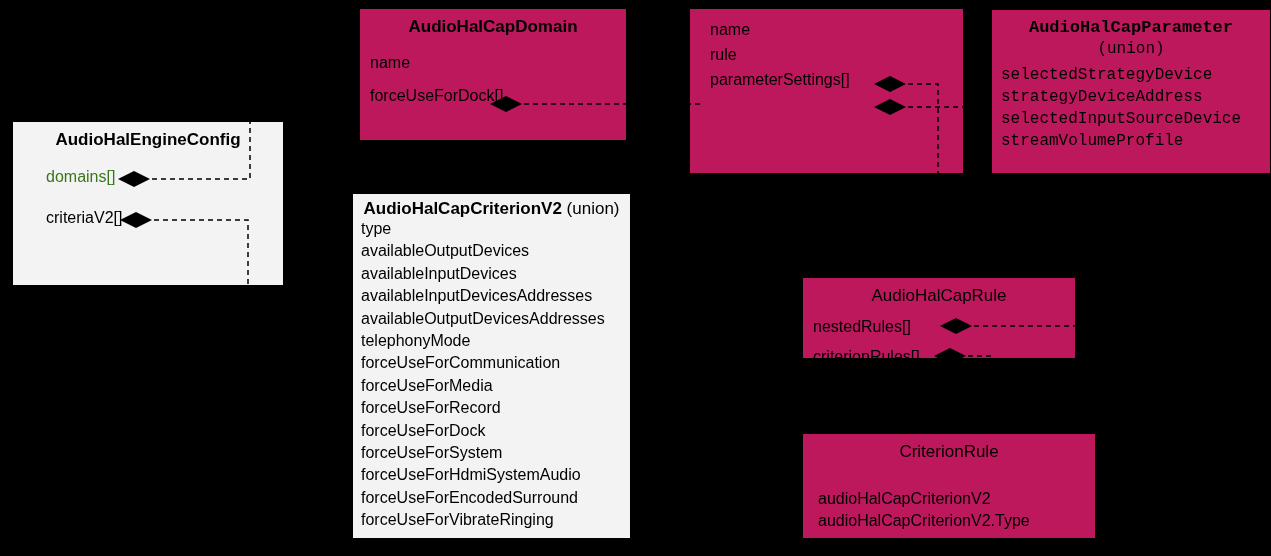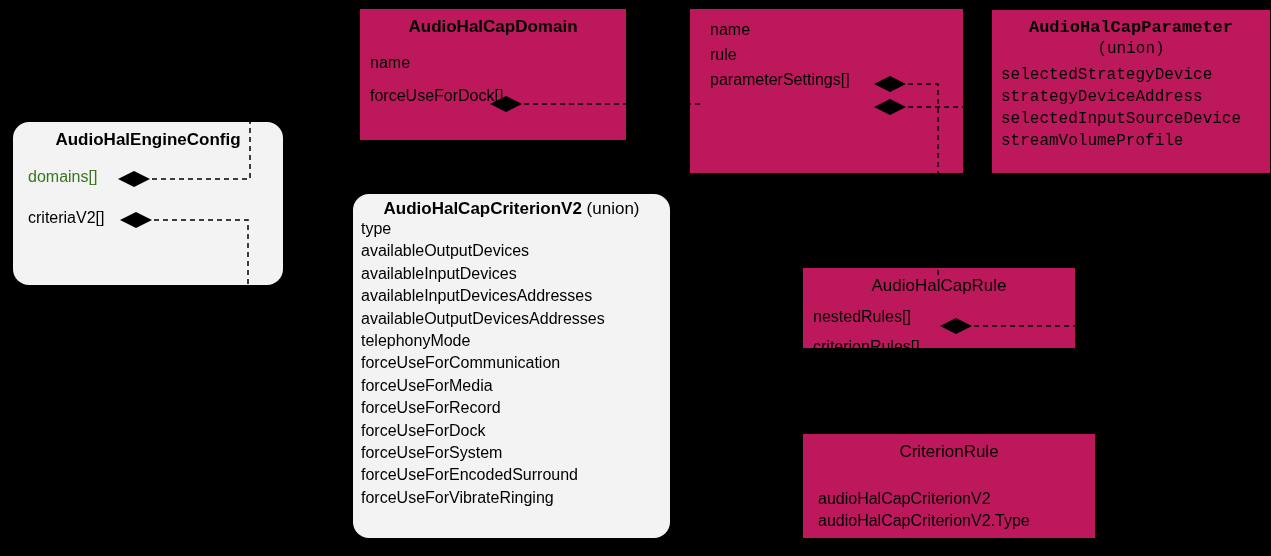--- a/index.html
+++ b/index.html
@@ -3,33 +3,33 @@
 <meta charset="utf-8">
 <style>
   html,body{margin:0;padding:0;}
   body{
     width:1271px;height:556px;position:relative;overflow:hidden;
     background:#000;
     font-family:"Liberation Sans", sans-serif;
   }
   .box{position:absolute;box-sizing:border-box;}
   .box.green{background:#be185d;}
-  .box.gray{background:#f3f3f3;border-radius:16px;}
+  .box.gray{background:#f3f3f3;}
   .title{
     text-align:center;font-size:17px;line-height:20px;color:#000;
     padding-top:8px;white-space:nowrap;
   }
   .title .b{font-weight:bold;}
   .subtitle{text-align:center;font-size:16px;line-height:22px;color:#000;}
   .fields{font-size:16px;color:#000;}
   .fields div{white-space:nowrap;}
   .green-text{color:#38761d;}
 
   
-  .engine  .fields{padding:16px 0 0 15px;line-height:22px;}
+  .engine  .fields{padding:16px 0 0 15px;line-height:22px;margin-left:18px;}
   .engine  .fields div{margin-bottom:19px;}
   .domain  .fields{padding:15px 0 0 10px;line-height:22px;}
   .domain  .fields div{margin-bottom:11px;}
   .config  .fields{padding:8px 0 0 20px;line-height:25px;}
   .param   .fields{padding:4px 0 0 9px;line-height:22px;}
   .critv2  .title{padding-top:6px;line-height:18px;}
   .critv2  .fields{padding:0 0 0 8px;line-height:22.4px;}
   .rule    .fields{padding:10px 0 0 10px;line-height:22px;}
   .rule    .fields div{margin-bottom:8px;}
   .critrule .fields{padding:26px 0 0 15px;line-height:22px;}
@@ -69,42 +69,43 @@
   <div class="title" style="font-weight:bold;">AudioHalCapParameter</div>
   <div class="subtitle">(union)</div>
   <div class="fields">
     <div>selectedStrategyDevice</div>
     <div>strategyDeviceAddress</div>
     <div>selectedInputSourceDevice</div>
     <div>streamVolumeProfile</div>
   </div>
 </div>
 
-<div class="box gray critv2" style="left:353px;top:194px;width:317px;height:344px;">
+<div class="box gray critv2" style="left:353px;top:194px;width:277px;height:344px;">
   <div class="title">
     <span class="b">AudioHalCapCriterionV2</span><span> (union)</span>
   </div>
   <div class="fields">
     <div>type</div>
     <div>availableOutputDevices</div>
     <div>availableInputDevices</div>
     <div>availableInputDevicesAddresses</div>
     <div>availableOutputDevicesAddresses</div>
     <div>telephonyMode</div>
     <div>forceUseForCommunication</div>
     <div>forceUseForMedia</div>
     <div>forceUseForRecord</div>
     <div>forceUseForDock</div>
     <div>forceUseForSystem</div>
+    <div>forceUseForHdmiSystemAudio</div>
     <div>forceUseForEncodedSurround</div>
     <div>forceUseForVibrateRinging</div>
   </div>
 </div>
 
-<div class="box green rule" style="left:803px;top:268px;width:272px;height:80px;">
+<div class="box green rule" style="left:803px;top:278px;width:272px;height:80px;">
   <div class="title">AudioHalCapRule</div>
   <div class="fields">
     <div>nestedRules[]</div>
     <div>criterionRules[]</div>
   </div>
 </div>
 
 <div class="box green critrule" style="left:803px;top:434px;width:292px;height:104px;">
   <div class="title">CriterionRule</div>
   <div class="fields">

